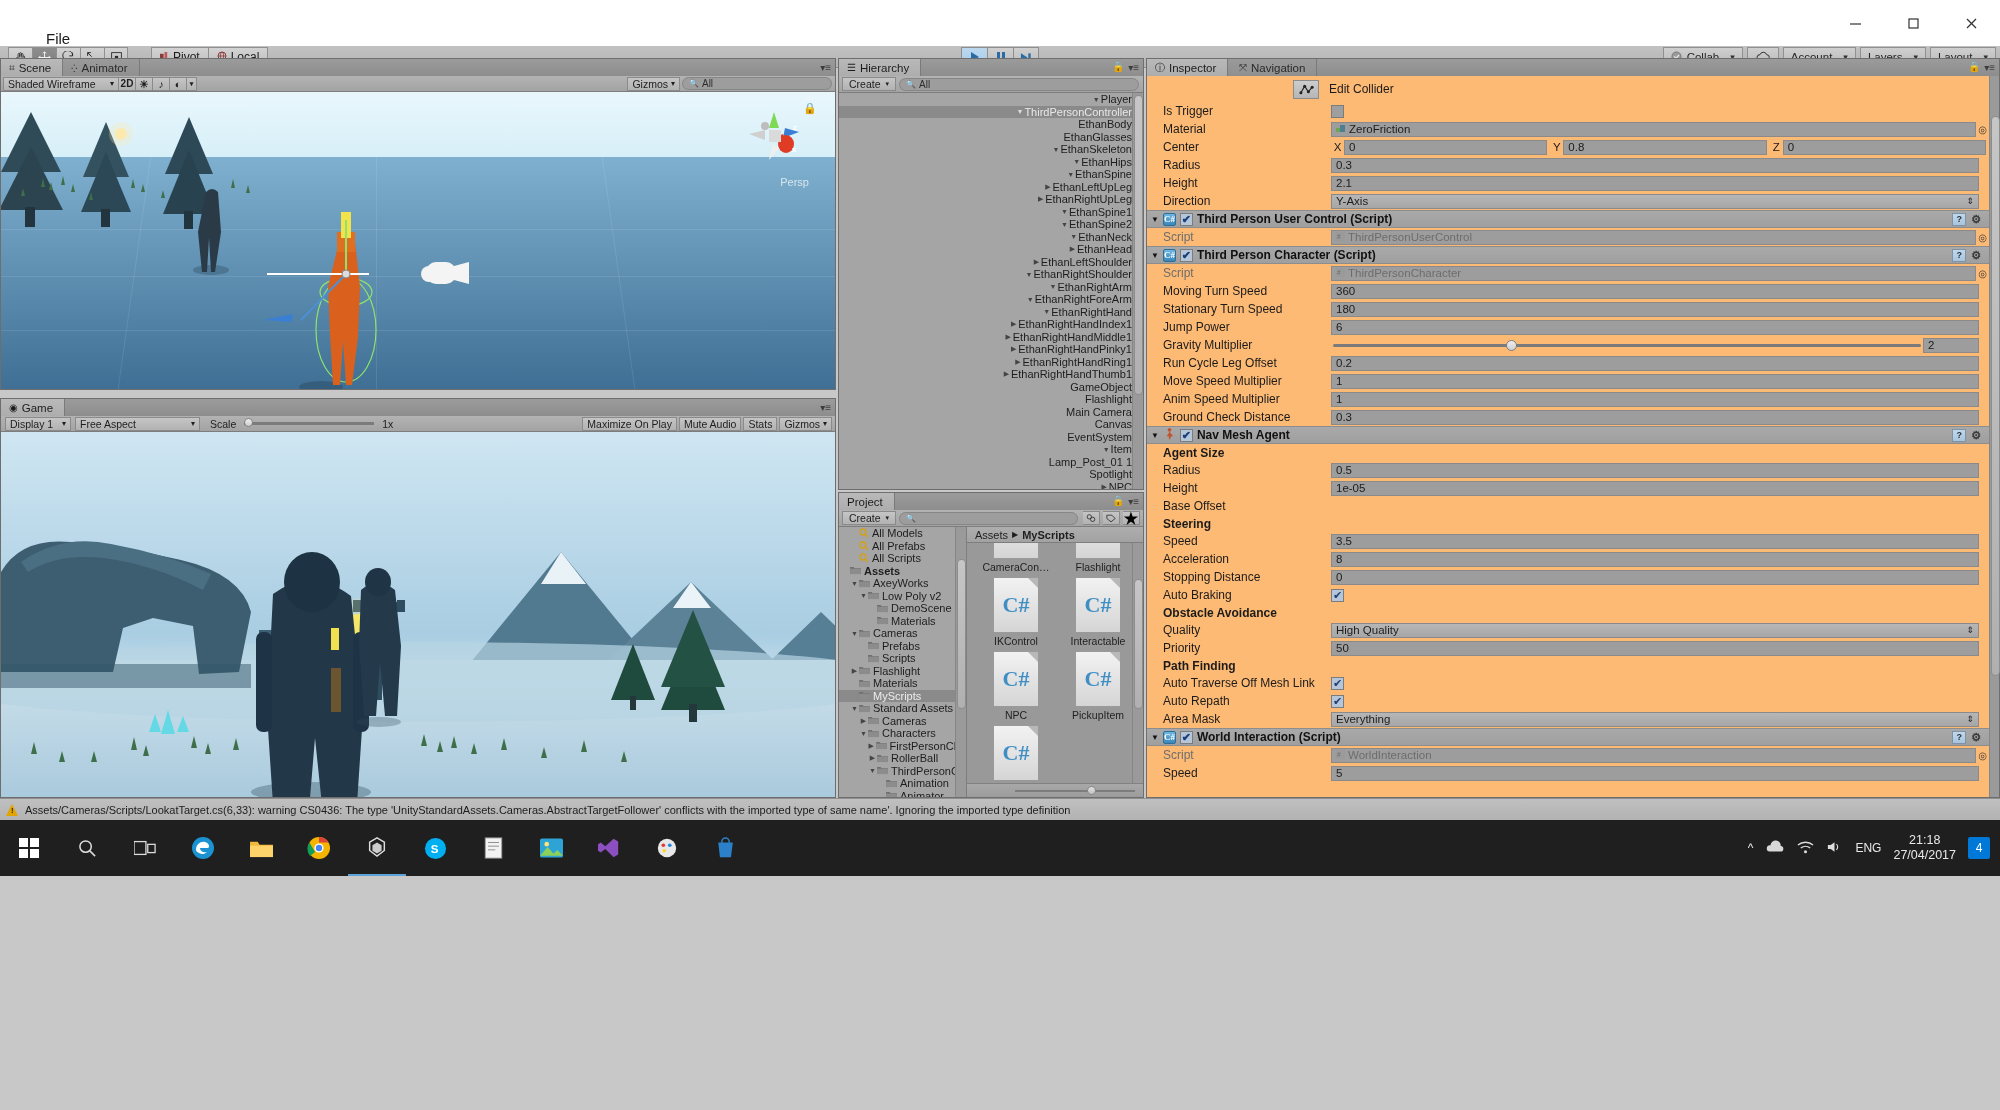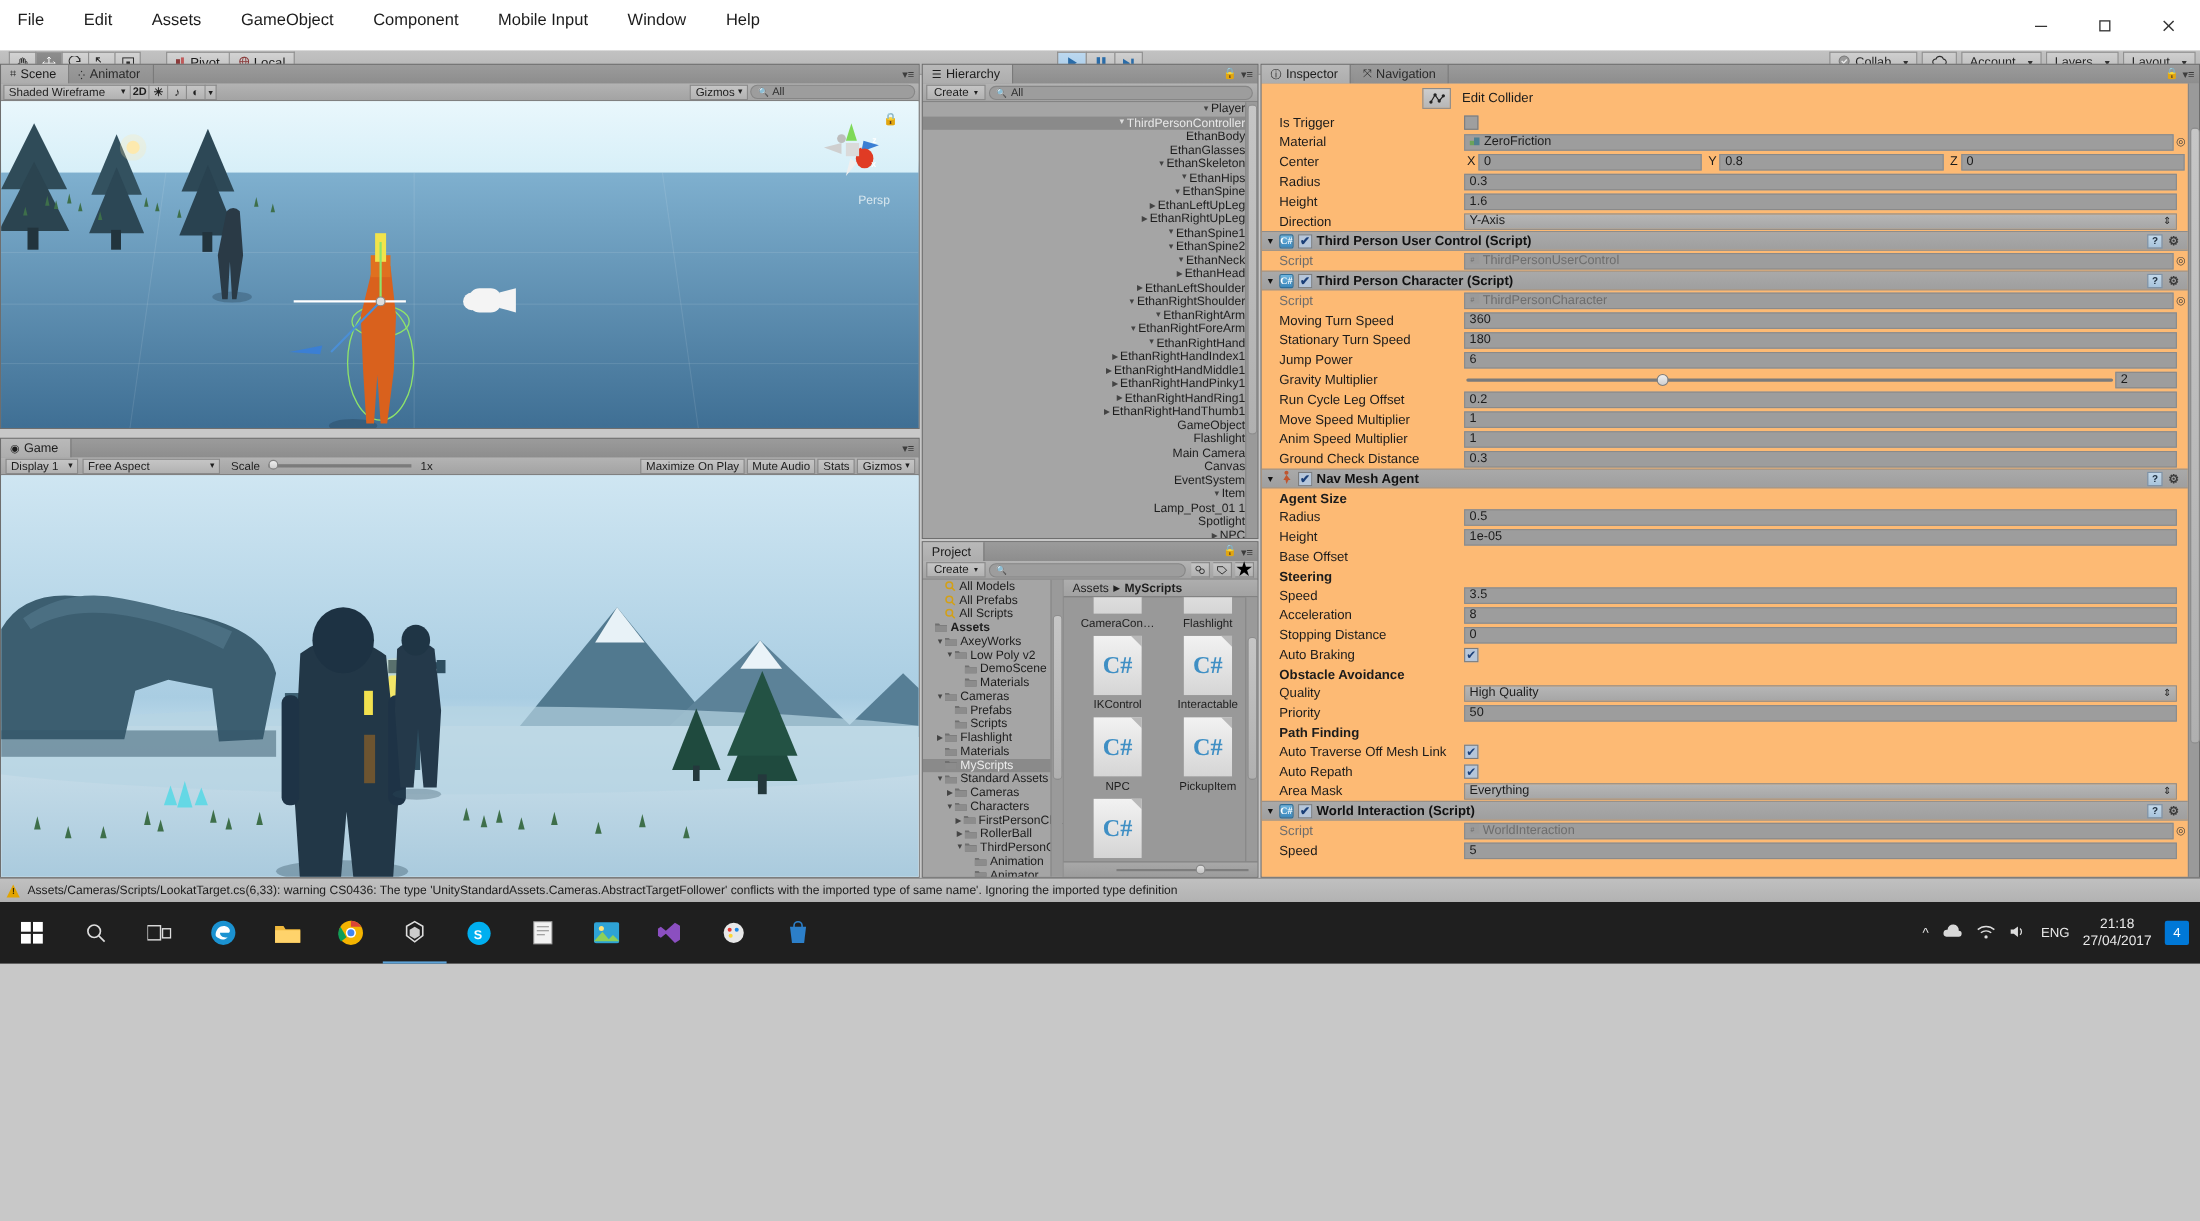--- a/index.html
+++ b/index.html
@@ -7,22 +7,22 @@
     font-family:"Liberation Sans", sans-serif; -webkit-font-smoothing:antialiased; }
   .win { position:absolute; inset:0; background:#c8c8c8; }
 
   
   .titlebar { position:absolute; left:0; top:0; width:2000px; height:46px; background:#ffffff; }
   .winbtns { position:absolute; right:0; top:0; height:46px; display:flex; }
   .winbtn { width:58px; height:46px; display:flex; align-items:center; justify-content:center;
     color:#333; font-size:17px; }
 
   
-  .menubar { position:absolute; left:0; top:6px; height:26px; display:flex; align-items:center;
-    padding-left:6px; gap:16px; }
+  .menubar { position:absolute; left:0; top:28px; height:26px; display:flex; align-items:center;
+    padding-left:6px; gap:0px;flex-direction:column; }
   .menu-item { font-size:15px; color:#1b1b1b; padding:2px 10px; line-height:18px; }
 
   
   .toolbar { position:absolute; left:0; top:46px; width:2000px; height:22px;
     background:linear-gradient(#c2c2c2,#b4b4b4); border-bottom:1px solid #8e8e8e; }
   .tool-group { position:absolute; display:flex; height:20px; top:1px; }
   .tbtn { width:24px; height:20px; background:linear-gradient(#d3d3d3,#bdbdbd);
     border:1px solid #909090; border-right:none; display:flex; align-items:center;
     justify-content:center; color:#2a2a2a; }
   .tbtn:last-child { border-right:1px solid #909090; }
@@ -56,21 +56,21 @@
   .tab .ti { font-size:10px; }
   .panel-lock { position:absolute; right:18px; top:2px; font-size:10px; color:#4a4a4a; }
   .panel-menu { position:absolute; right:4px; top:3px; font-size:10px; color:#3c3c3c; }
 
   
   #scene-panel { left:0; top:58px; width:836px; height:332px; }
   .scene-ctrl { position:absolute; left:0; top:17px; width:100%; height:16px;
     background:linear-gradient(#b3b3b3,#a3a3a3); border-bottom:1px solid #7d7d7d;
     display:flex; align-items:center; font-size:10.5px; color:#1e1e1e; }
   .sc-dd { height:14px; margin-left:2px; padding:0 4px; border:1px solid #8a8a8a;
-    background:linear-gradient(#c5c5c5,#b2b2b2); display:flex; align-items:flex-start; gap:3px;}
+    background:linear-gradient(#c5c5c5,#b2b2b2); display:flex; align-items:center; gap:3px;}
   .sc-mini { width:17px;height:14px;border:1px solid #8a8a8a;border-left:none;
     background:linear-gradient(#c5c5c5,#b2b2b2); display:flex;align-items:center;justify-content:center;font-weight:bold; }
   .sc-right { margin-left:auto; display:flex; align-items:center; gap:2px; padding-right:3px; }
   .sc-search { width:150px; height:13px; border-radius:7px; background:#9d9d9d;
     border:1px solid #868686; font-size:10px; color:#2e2e2e; display:flex; align-items:center;
     padding-left:6px; }
   .scene-view { position:absolute; left:0; top:33px; right:0; bottom:0; overflow:hidden;
     background:linear-gradient(#e8f6fb 0%, #dff2f9 18%, #9cc4dd 22%, #6ea3c6 45%, #4d85ad 75%, #47799e 100%); }
   .sky { position:absolute; left:0; top:0; width:100%; height:22%;
     background:linear-gradient(#e9f7fc,#d7eff8); }
@@ -1131,21 +1131,21 @@
           <span class="ax">Z</span>
           <span class="ff">0</span>
         </span>
       </div>
       <div class="irow">
         <span class="lbl">Radius</span>
         <span class="ifield" style="margin-right:10px;">0.3</span>
       </div>
       <div class="irow">
         <span class="lbl">Height</span>
-        <span class="ifield" style="margin-right:10px;">1.6</span>
+        <span class="ifield" style="margin-right:10px;">2.1</span>
       </div>
       <div class="irow">
         <span class="lbl">Direction</span>
         <span class="ifield dd" style="margin-right:10px;">
           <span>Y-Axis</span>
           <span style="font-size:9px;">⇕</span>
         </span>
       </div>
 
       <div class="comp-header">

